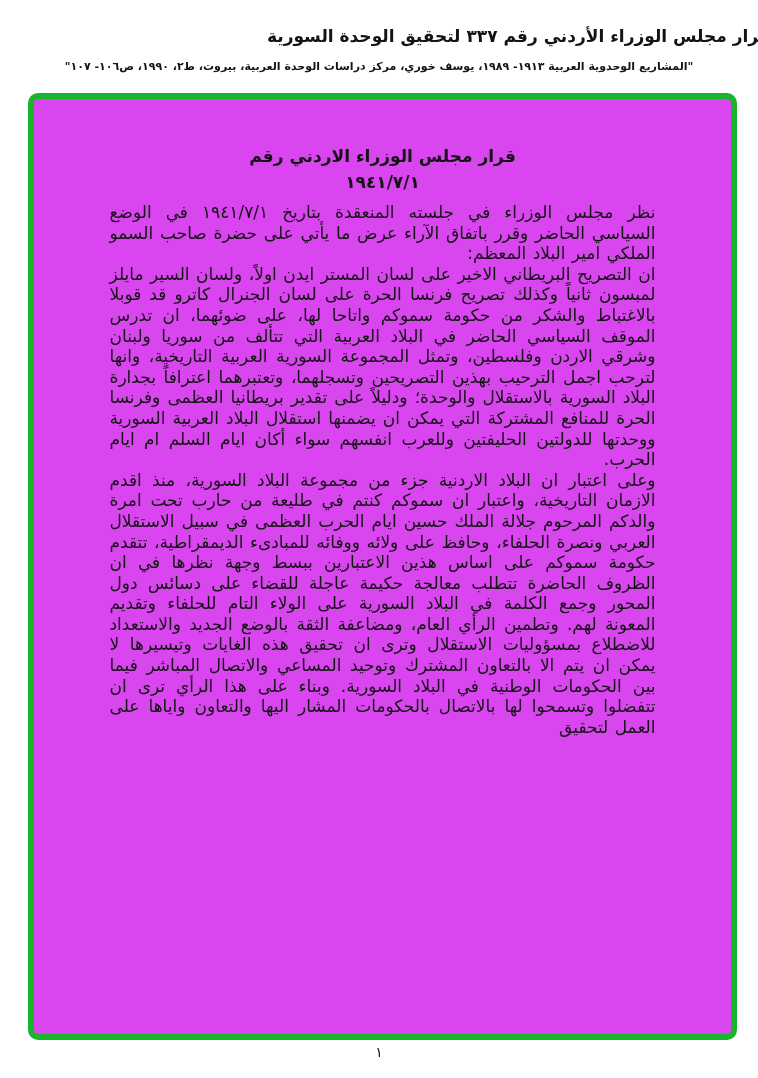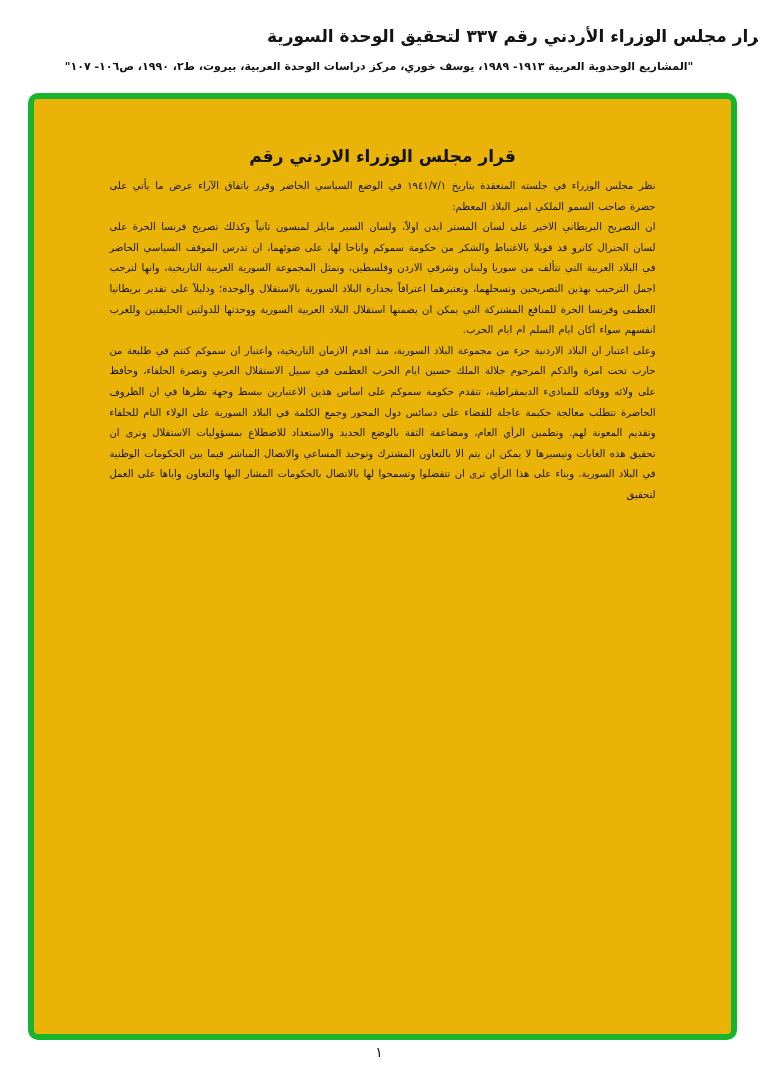--- a/index.html
+++ b/index.html
@@ -40,21 +40,21 @@
   }
   .green-box {
     position: absolute;
     top: 93px;
     left: 28px;
     width: 709px;
     height: 947px;
     box-sizing: border-box;
     border: 6px solid #18b42c;
     border-radius: 10px;
-    background: #eab308;
+    background: #d946ef;
   }
   .doc-content {
     width: 546px;
     margin: 44px auto 0 auto;
     direction: rtl;
   }
   .doc-title {
     text-align: center;
     font-size: 17px;
     font-weight: bold;
@@ -66,21 +66,21 @@
     font-size: 14.5px;
     line-height: 25px;
     text-align: justify;
     text-align-last: center;
   }
   .doc-body {
     margin-top: 7px;
   }
   .doc-body p {
     margin: 0;
-    font-size: 10px;
+    font-size: 17px;
     line-height: 20.6px;
     text-align: justify;
     word-spacing: 1px;
   }
   .page-number {
     position: absolute;
     top: 1044px;
     left: 0;
     width: 100%;
     text-align: center;
@@ -94,20 +94,21 @@
 
   <div class="header-title">قرار مجلس الوزراء الأردني رقم ٣٣٧ لتحقيق الوحدة السورية</div>
 
   <div class="header-source">"المشاريع الوحدوية العربية ١٩١٣- ١٩٨٩، يوسف خوري، مركز دراسات الوحدة العربية، بيروت، ط٢، ١٩٩٠، ص١٠٦- ١٠٧"</div>
 
   <div class="green-box">
     <div class="doc-content">
 
       <div class="doc-title">
         <div>قرار مجلس الوزراء الاردني رقم</div>
+        <div>١٩٤١/٧/١</div>
       </div>
 
 
       <div class="doc-body">
         <p>نظر مجلس الوزراء في جلسته المنعقدة بتاريخ ١٩٤١/٧/١ في الوضع السياسي الحاضر وقرر باتفاق الآراء عرض ما يأتي على حضرة صاحب السمو الملكي امير البلاد المعظم:</p>
         <p>ان التصريح البريطاني الاخير على لسان المستر ايدن اولاً، ولسان السير مايلز لمبسون ثانياً وكذلك تصريح فرنسا الحرة على لسان الجنرال كاترو قد قوبلا بالاغتباط والشكر من حكومة سموكم واتاحا لها، على ضوئهما، ان تدرس الموقف السياسي الحاضر في البلاد العربية التي تتألف من سوريا ولبنان وشرقي الاردن وفلسطين، وتمثل المجموعة السورية العربية التاريخية، وانها لترحب اجمل الترحيب بهذين التصريحين وتسجلهما، وتعتبرهما اعترافاً بجدارة البلاد السورية بالاستقلال والوحدة؛ ودليلاً على تقدير بريطانيا العظمى وفرنسا الحرة للمنافع المشتركة التي يمكن ان يضمنها استقلال البلاد العربية السورية ووحدتها للدولتين الحليفتين وللعرب انفسهم سواء أكان ايام السلم ام ايام الحرب.</p>
         <p>وعلى اعتبار ان البلاد الاردنية جزء من مجموعة البلاد السورية، منذ اقدم الازمان التاريخية، واعتبار ان سموكم كنتم في طليعة من حارب تحت امرة والدكم المرحوم جلالة الملك حسين ايام الحرب العظمى في سبيل الاستقلال العربي ونصرة الحلفاء، وحافظ على ولائه ووفائه للمبادىء الديمقراطية، تتقدم حكومة سموكم على اساس هذين الاعتبارين ببسط وجهة نظرها في ان الظروف الحاضرة تتطلب معالجة حكيمة عاجلة للقضاء على دسائس دول المحور وجمع الكلمة في البلاد السورية على الولاء التام للحلفاء وتقديم المعونة لهم. وتطمين الرأي العام، ومضاعفة الثقة بالوضع الجديد والاستعداد للاضطلاع بمسؤوليات الاستقلال وترى ان تحقيق هذه الغايات وتيسيرها لا يمكن ان يتم الا بالتعاون المشترك وتوحيد المساعي والاتصال المباشر فيما بين الحكومات الوطنية في البلاد السورية. وبناء على هذا الرأي ترى ان تتفضلوا وتسمحوا لها بالاتصال بالحكومات المشار اليها والتعاون واياها على العمل لتحقيق</p>
       </div>
 
     </div>

